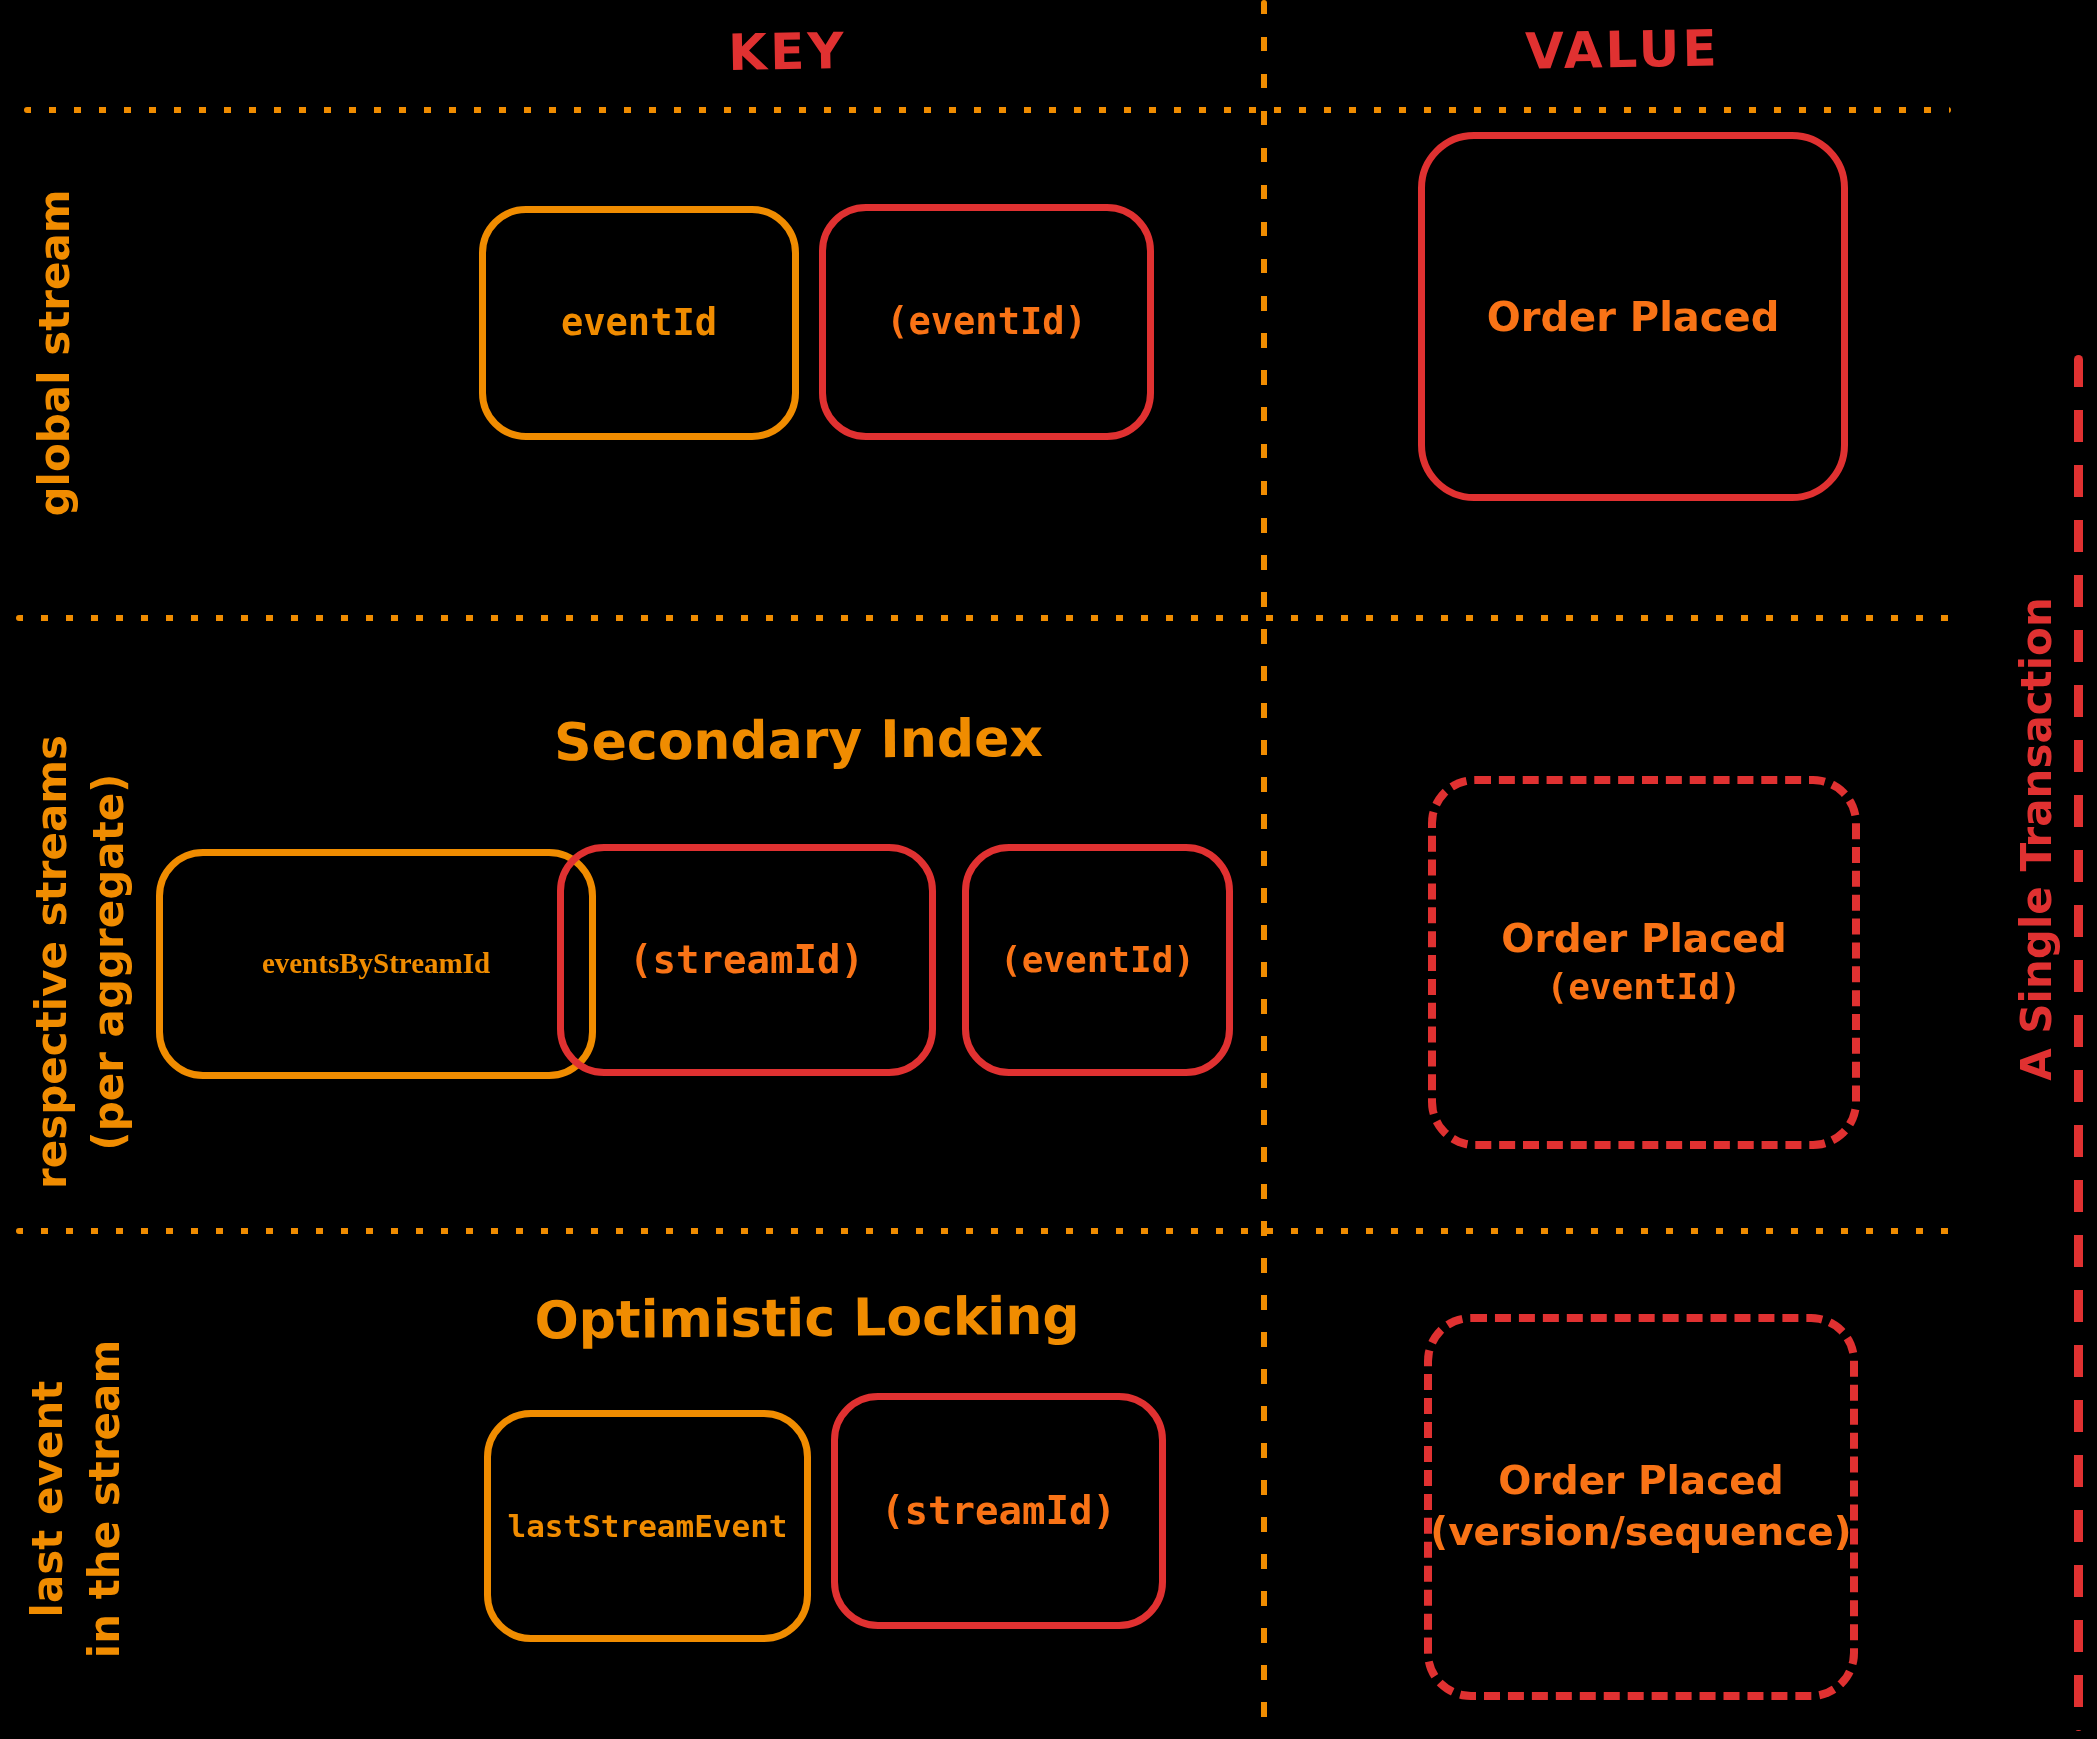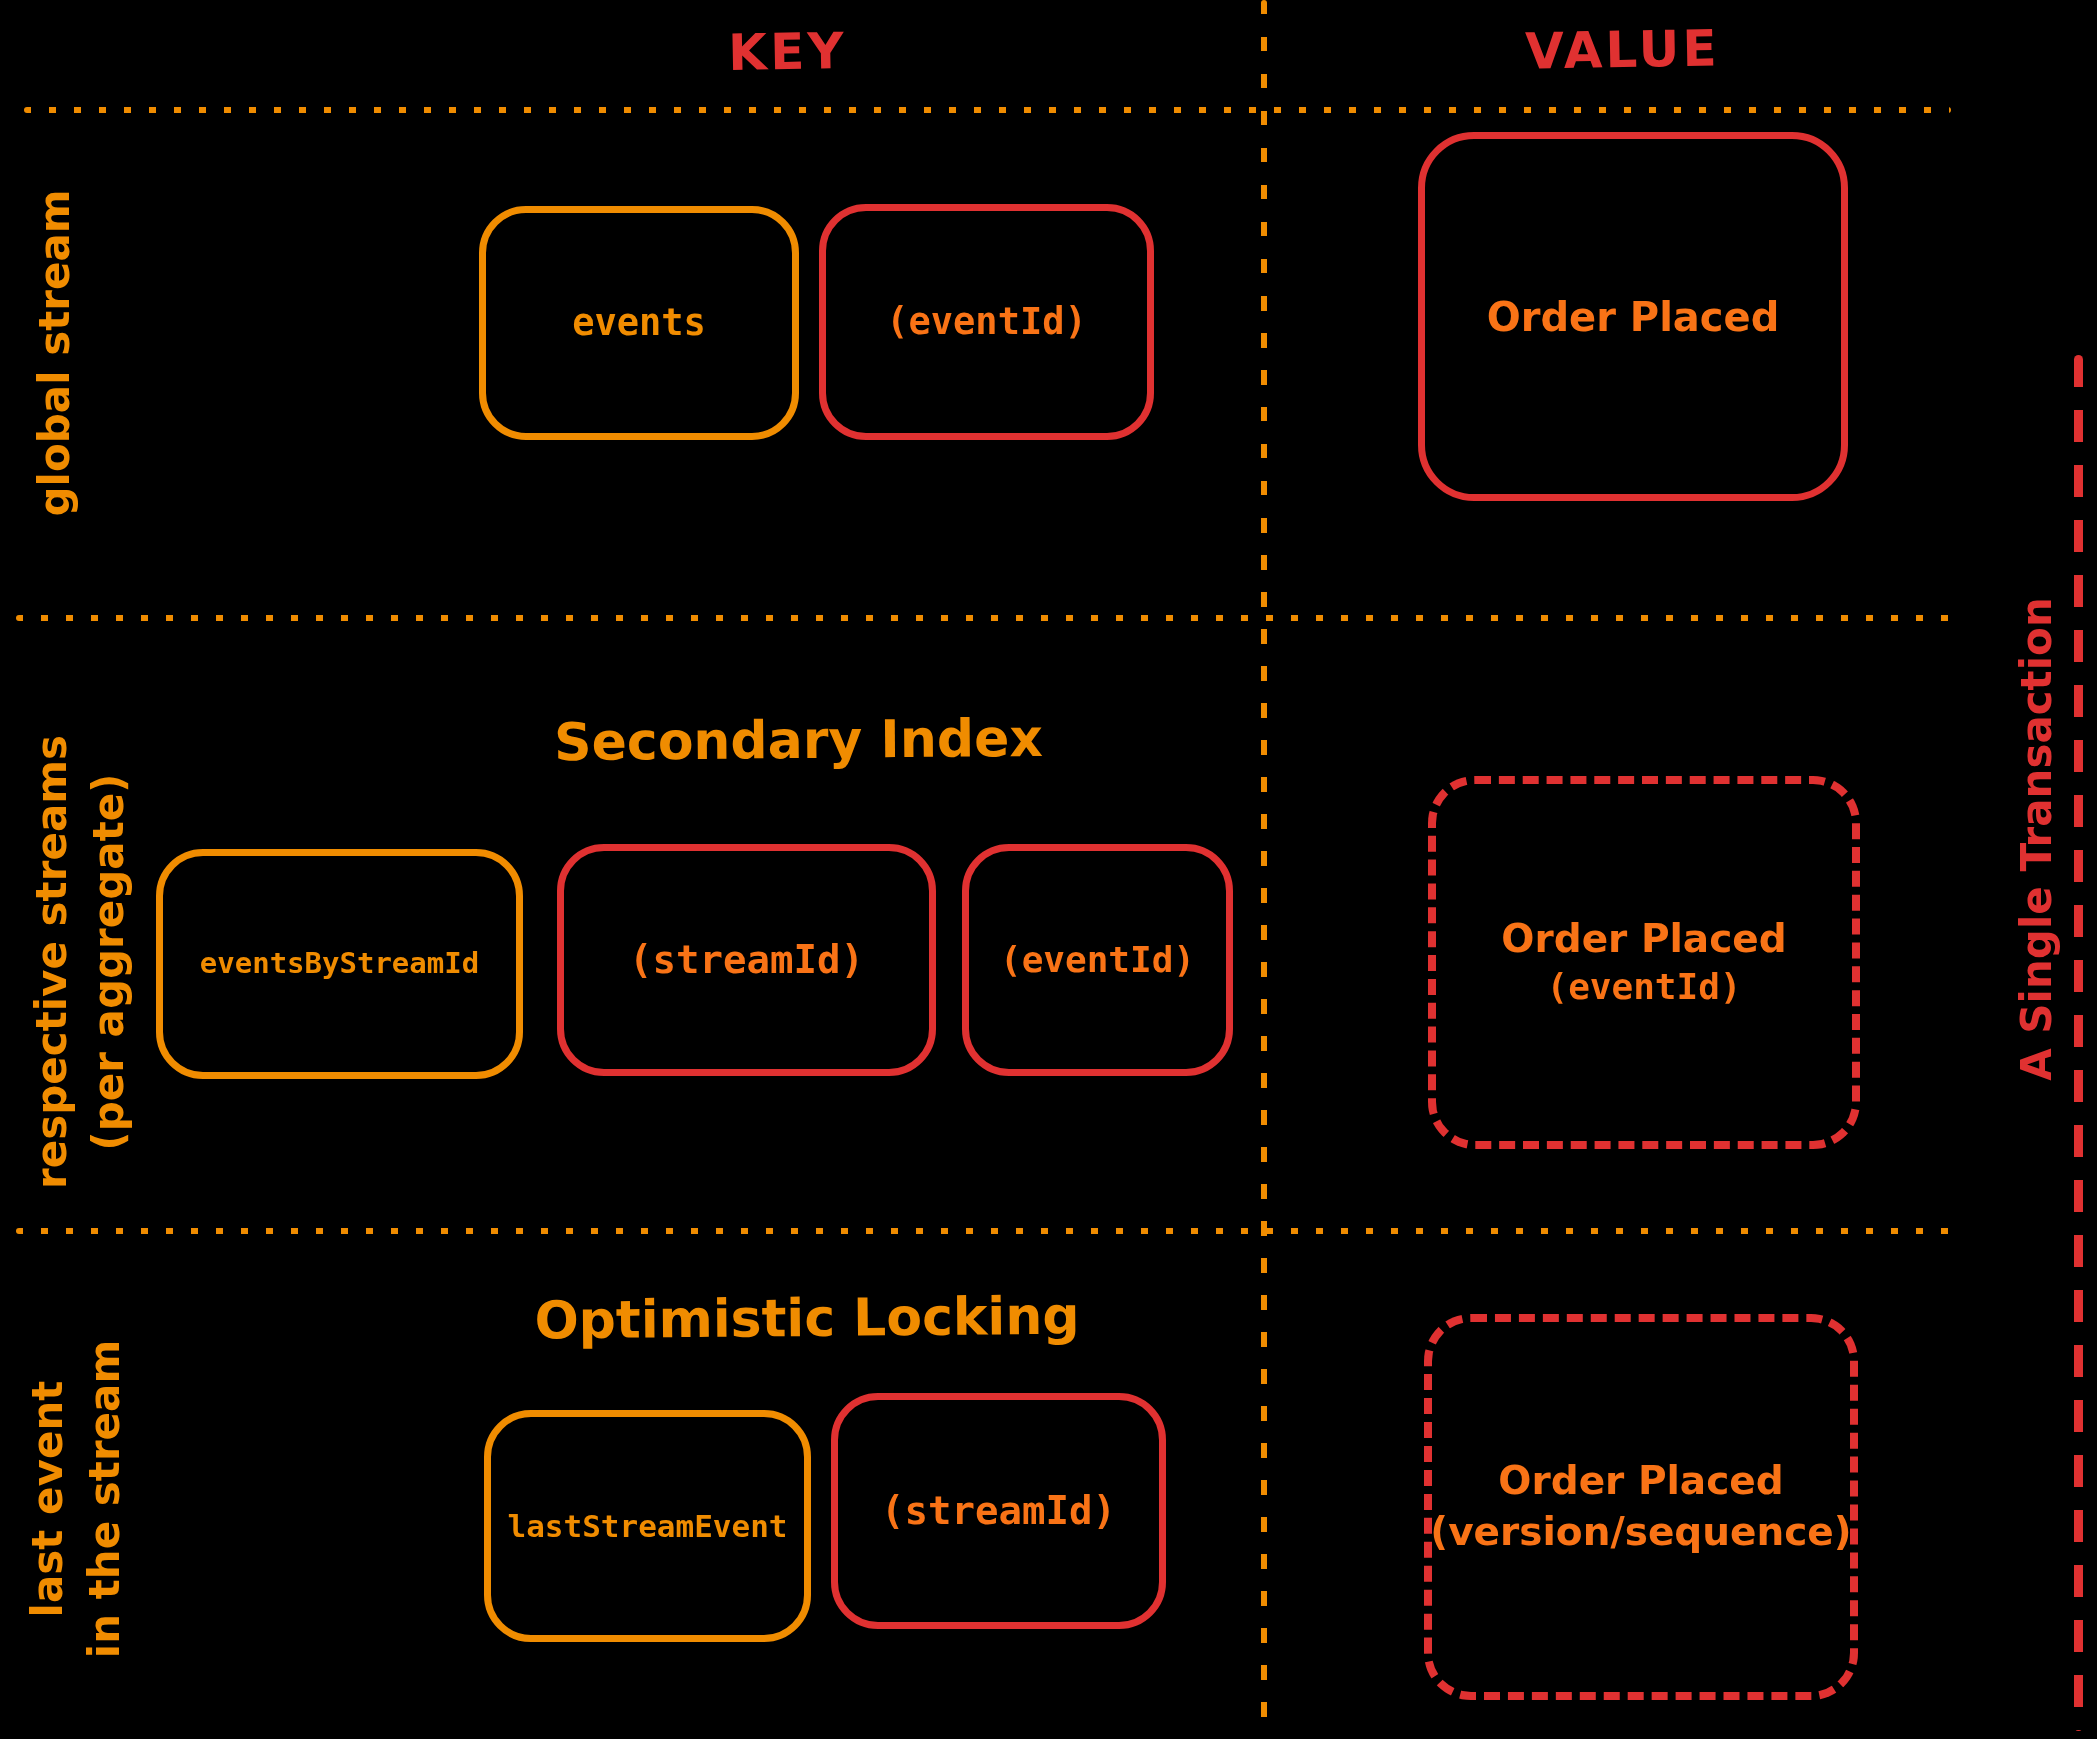--- a/index.html
+++ b/index.html
@@ -88,34 +88,34 @@
   </div>
   <div class="vlabel orange" style="left:77px;top:1499px;">
     <span>last event</span>
     <span>in the stream</span>
   </div>
   <div class="vlabel red" style="left:2037px;top:839px;">
     <span>A Single Transaction</span>
   </div>
 
   <div class="box orange mono" style="left:479px;top:206px;width:320px;height:234px;font-size:37px;">
-    <div class="inner">events</div>
+    <div class="inner">eventId</div>
   </div>
   <div class="box red mono" style="left:819px;top:204px;width:335px;height:236px;font-size:37px;">
     <div class="inner">(eventId)</div>
   </div>
   <div class="box red hand" style="left:1418px;top:132px;width:430px;height:369px;font-size:40px;border-radius:56px;">
     <div class="inner">
       <span>Order Placed</span>
     </div>
   </div>
 
   <div class="rowtitle" style="left:484px;top:710px;width:629px;">Secondary Index</div>
 
-  <div class="box orange mono" style="left:156px;top:849px;width:367px;height:230px;font-size:29px;">
+  <div class="box orange mono" style="left:156px;top:849px;width:440px;height:230px;font-size:29px;font-family:Liberation Serif, serif;">
     <div class="inner">eventsByStreamId</div>
   </div>
   <div class="box red mono" style="left:557px;top:844px;width:379px;height:232px;font-size:39px;">
     <div class="inner">(streamId)</div>
   </div>
   <div class="box red mono" style="left:962px;top:844px;width:271px;height:232px;font-size:36px;">
     <div class="inner">(eventId)</div>
   </div>
   <div class="box red dashed hand" style="left:1428px;top:776px;width:432px;height:373px;font-size:39px;">
     <div class="inner">

